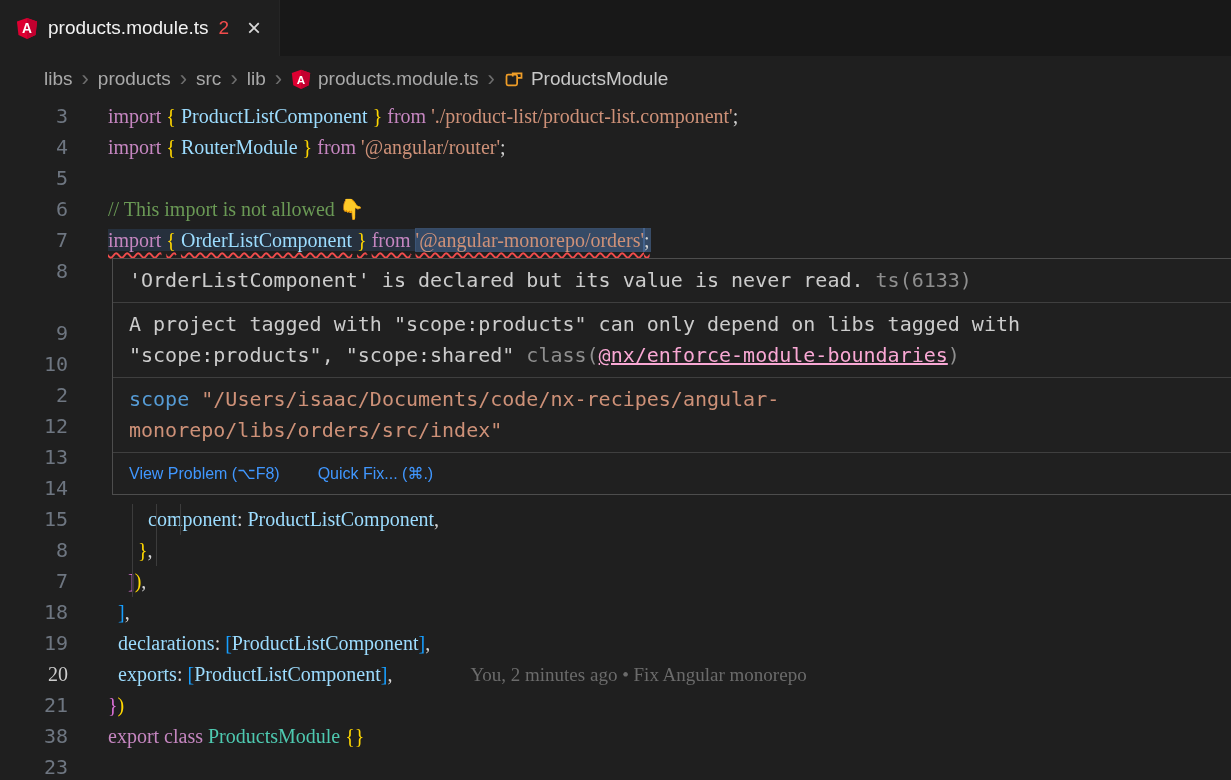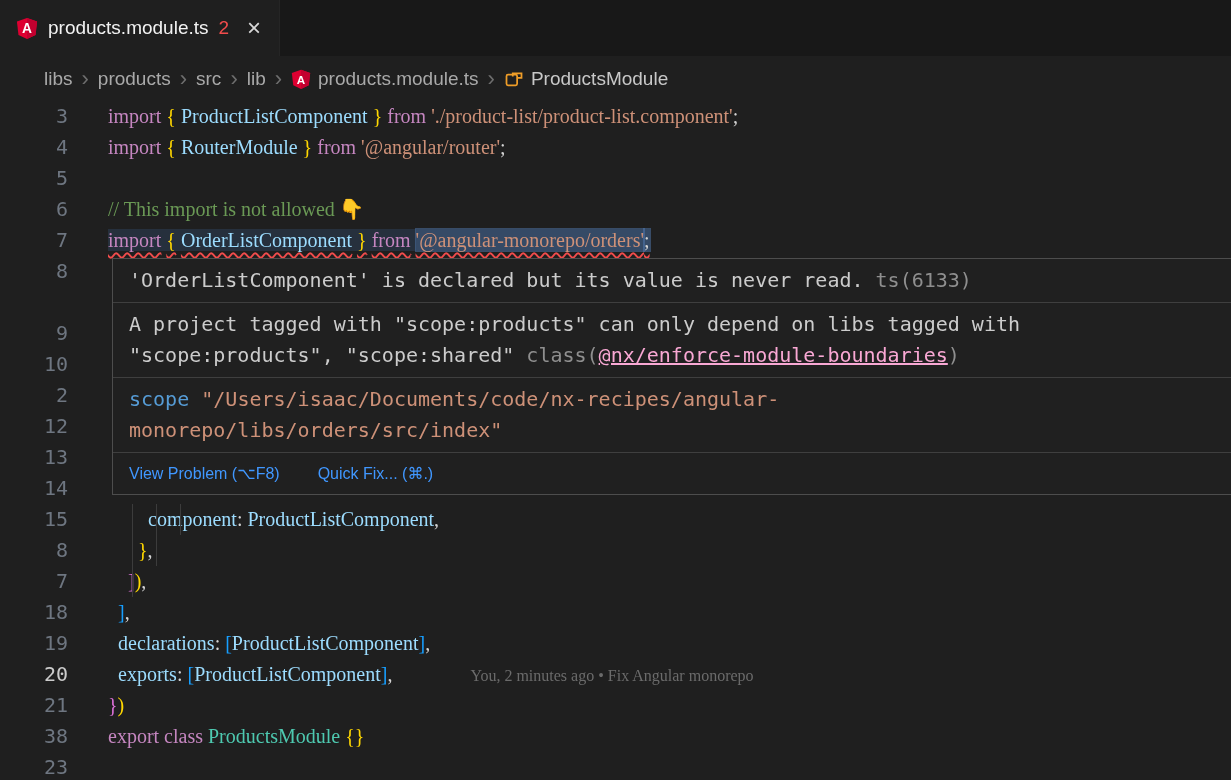--- a/index.html
+++ b/index.html
@@ -52,21 +52,21 @@
     font-size:20px;
   }
   .line { display:flex; height:31px; line-height:31px; }
   .gutter {
     width:68px; flex:none;
     text-align:right;
     color:#6e7681;
     user-select:none;
     cursor:pointer;
   }
-  .line.active .gutter { color:#cccccc; }
+  .line.active .gutter { color:#cccccc;font-family:Liberation Serif, serif; }
   .code {
     margin-left:40px;
     position:relative;
     white-space:pre;
     color:#cccccc;
     flex:1;
     font-family:Liberation Serif, serif;
   }
   .guide { position:absolute; top:0; bottom:0; width:1px; background:#3c3c3c; }
 
@@ -81,21 +81,21 @@
   .tk-b3  { color:#179FFF; }
 
   .toks.sq {
     text-decoration:underline wavy #f14c4c 1.5px;
     text-underline-offset:5px;
     text-decoration-skip-ink:none;
   }
   .toks.lift { background:rgba(56,95,139,0.28); }
   .box { background:rgba(86,130,190,0.32); box-shadow:0 0 0 1px rgba(86,130,190,0.45); }
 
-  .blame { color:#6b6b6b; margin-left:78px; font-size:16px; }
+  .blame { color:#6b6b6b; margin-left:78px; font-size:19px; }
 
   
   .hover {
     position:absolute;
     left:112px; top:157px;
     width:1206px;
     background:#202020;
     border:1px solid #4d4d4d;
     z-index:10;
     font-size:20px;

